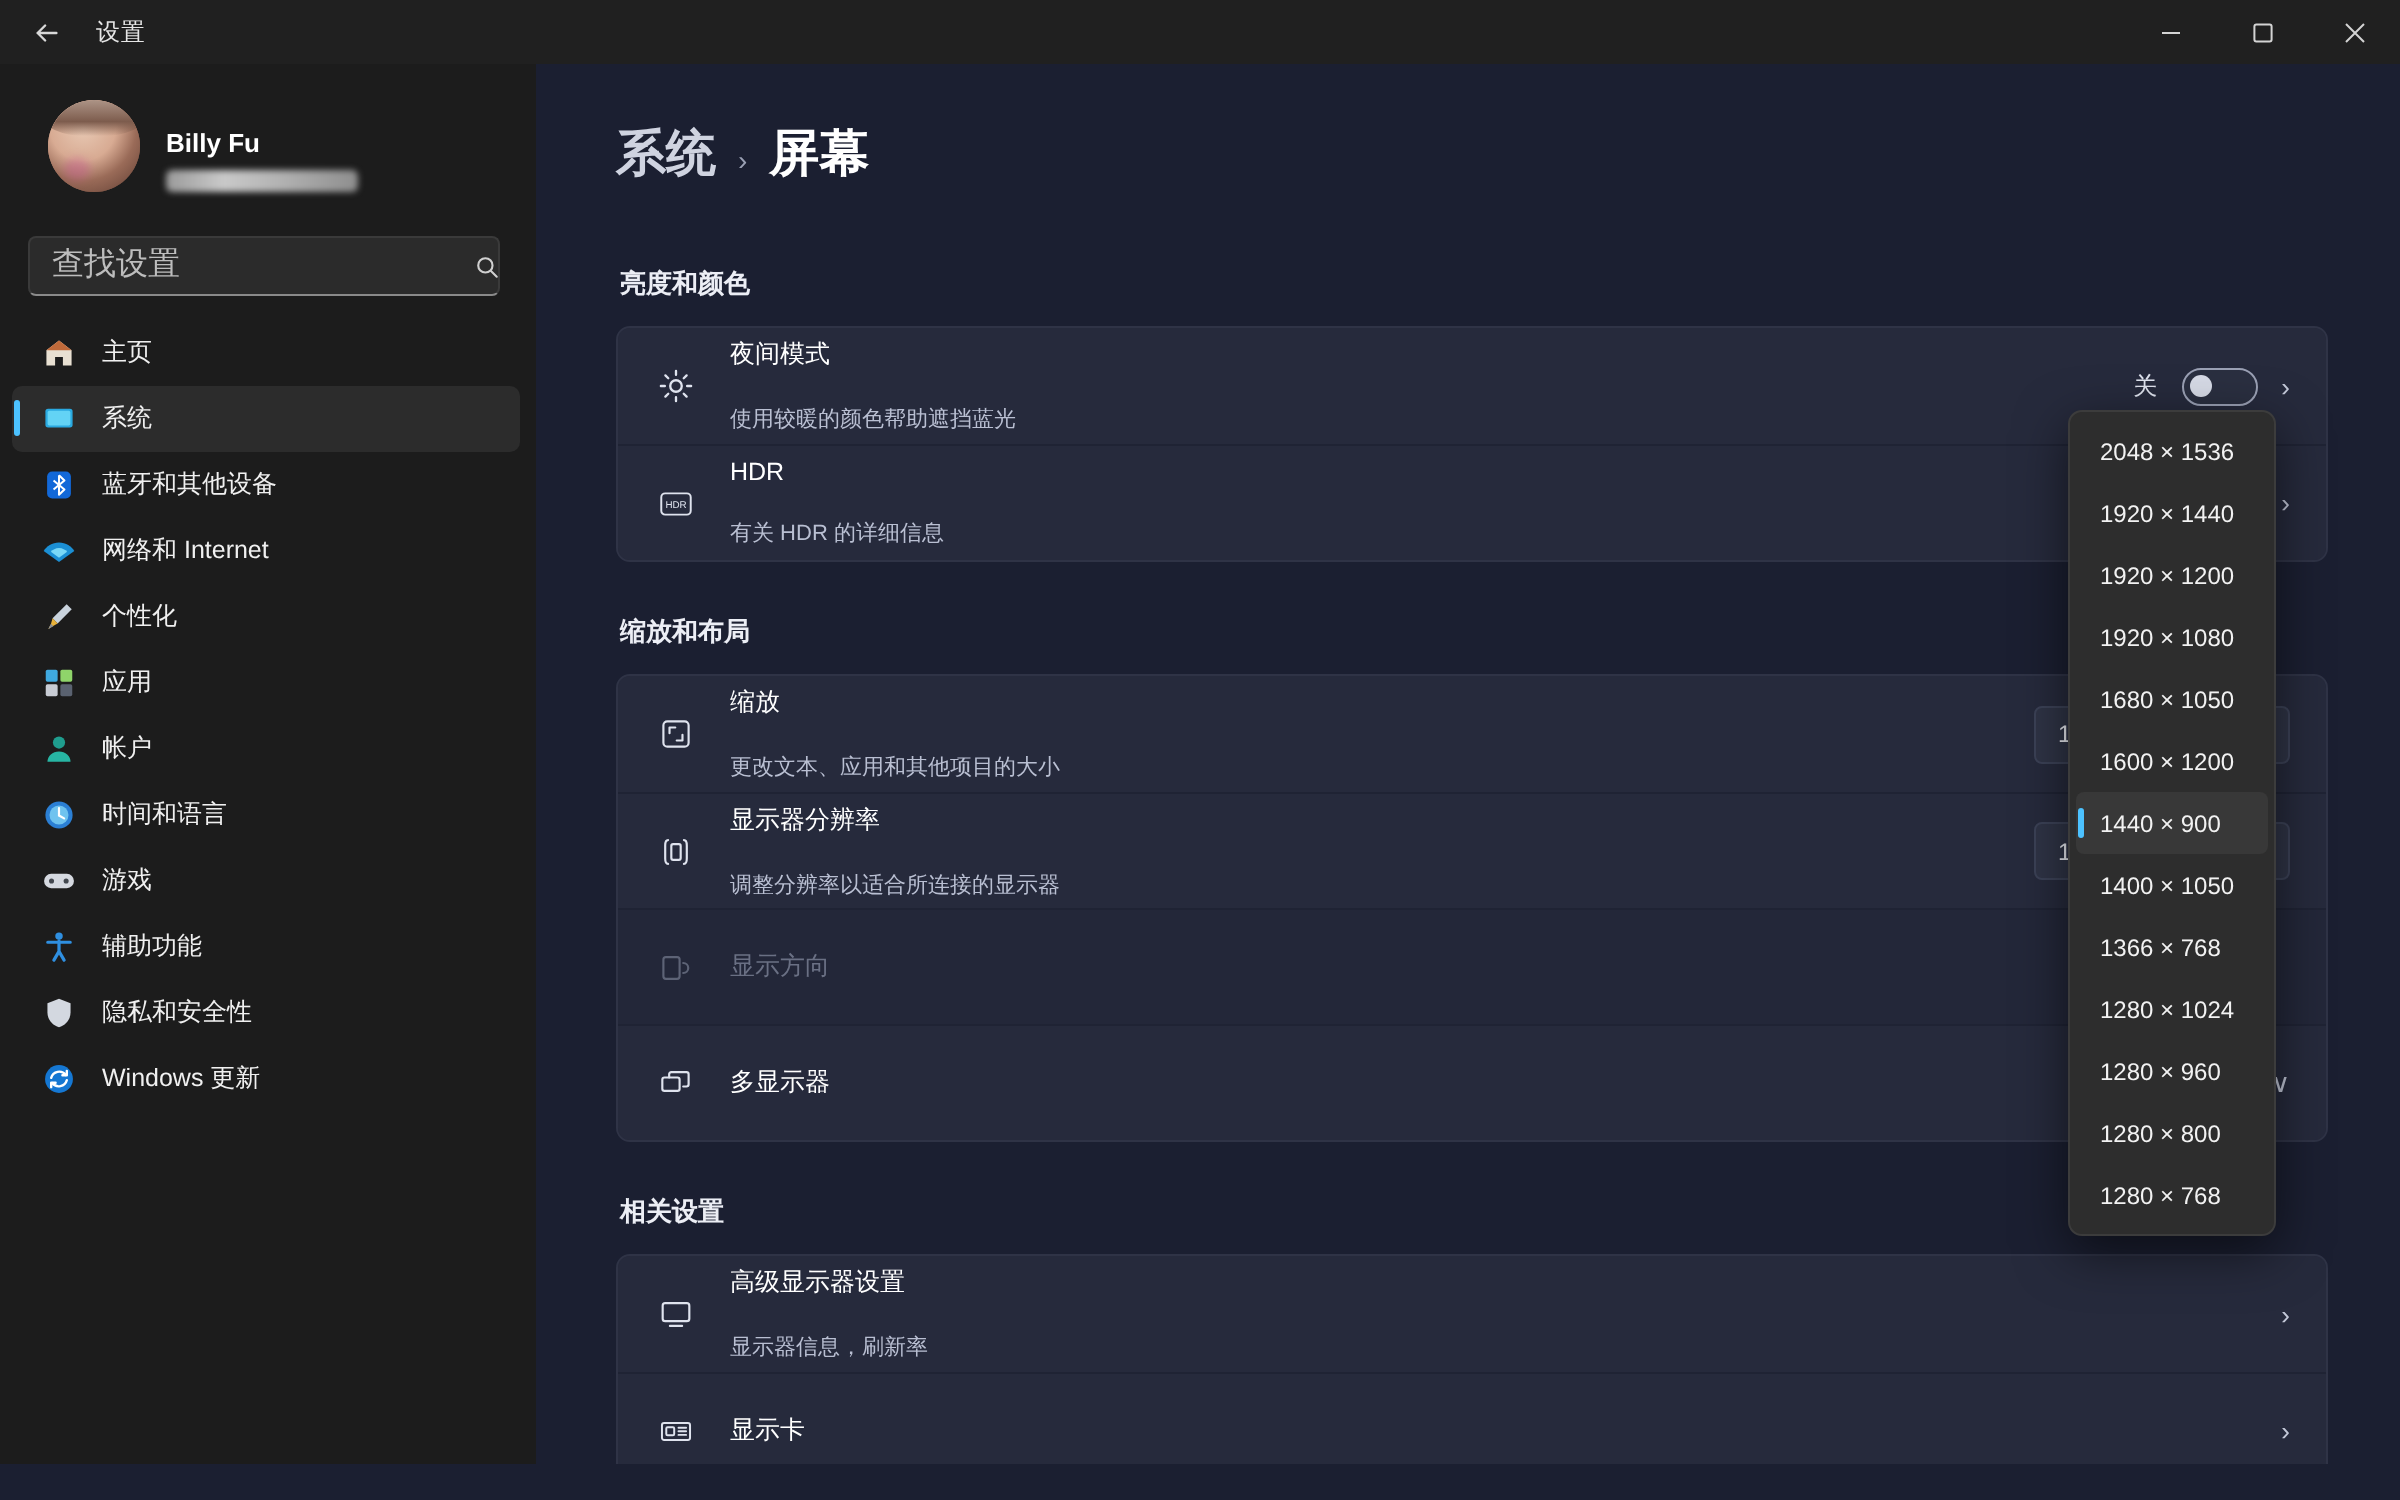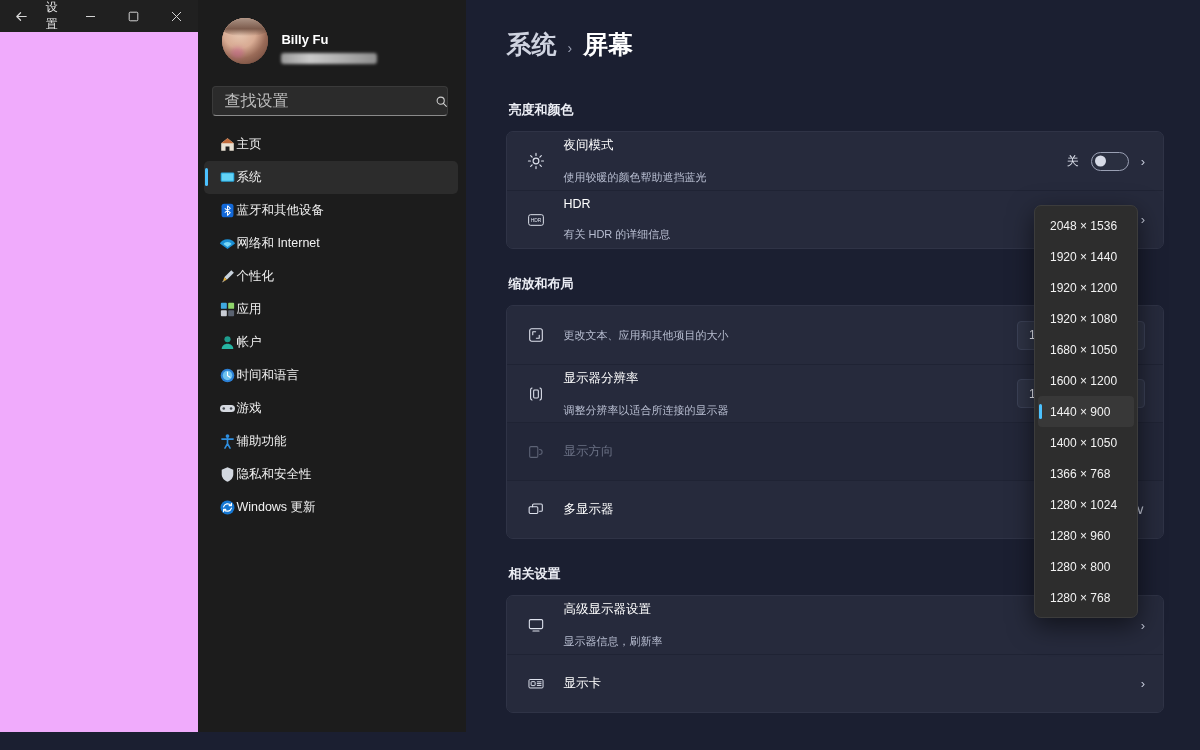--- a/index.html
+++ b/index.html
@@ -6,21 +6,21 @@
   html, body {
     width: 1200px; height: 750px;
     background: #1b1f31;
     font-family: "Liberation Sans", "DejaVu Sans", sans-serif;
     overflow: hidden;
     color: #ffffff;
   }
   .app {
     position: relative;
     width: 1200px; height: 732px;
-    display: flex; flex-direction: row;
+    display: flex; flex-direction: column;
     background: #f0abfc;
   }
 
   
   .titlebar {
     height: 32px; flex: 0 0 32px;
     display: flex; align-items: center;
     background: #202020;
     position: relative; z-index: 40;
   }
@@ -100,21 +100,21 @@
     flex: 1; background: transparent; border: none; outline: none;
     color: #e8e8e8; font-size: 16px;
     font-family: "Liberation Sans", sans-serif;
   }
   .searchbox input::placeholder { color: #bdbdbd; }
   .search-icon { color: #d0d0d0; font-size: 12px; padding: 0 4px; cursor: pointer; }
 
   .navlist { margin-top: 12px; padding: 0 8px 0 6px; }
   .navitem {
     position: relative;
-    height: 33px; display: flex; align-items: center; 
+    height: 33px; display: flex; align-items: center; gap: 13px;
     padding-left: 14px; border-radius: 5px;
     cursor: pointer; margin-bottom: 0px;
   }
   .navitem.active { background: #2c2c2c; }
   .navitem.active::before {
     content: ""; position: absolute; left: 1px; top: 7px;
     width: 3px; height: 18px; border-radius: 2px; background: #4cc2ff;
   }
   .navitem .ico {
     width: 18px; height: 18px; flex: 0 0 18px;
@@ -459,20 +459,21 @@
         <div class="card-stack">
 
           <div class="row">
             <span class="r-ico">
               <svg width="18" height="18" viewBox="0 0 20 20" fill="none" stroke="currentColor" stroke-width="1.2">
                 <rect x="3" y="3" width="14" height="14" rx="2.2"></rect>
                 <path d="M6.4 6.4h3.2M6.4 6.4v3.2M13.6 13.6h-3.2M13.6 13.6v-3.2" stroke-linecap="round"></path>
               </svg>
             </span>
             <span class="r-text">
+              <span class="r-title">缩放</span>
               <span class="r-sub">更改文本、应用和其他项目的大小</span>
             </span>
             <span class="r-right">
               <span class="combo">
                 <span>100%</span>
                 <span>
                   <svg width="10" height="10" viewBox="0 0 10 10" fill="none" stroke="currentColor" stroke-width="1.2">
                       <path d="M1.5 3.5L5 7l3.5-3.5" stroke-linecap="round" stroke-linejoin="round"></path>
                     </svg>
                 </span>

